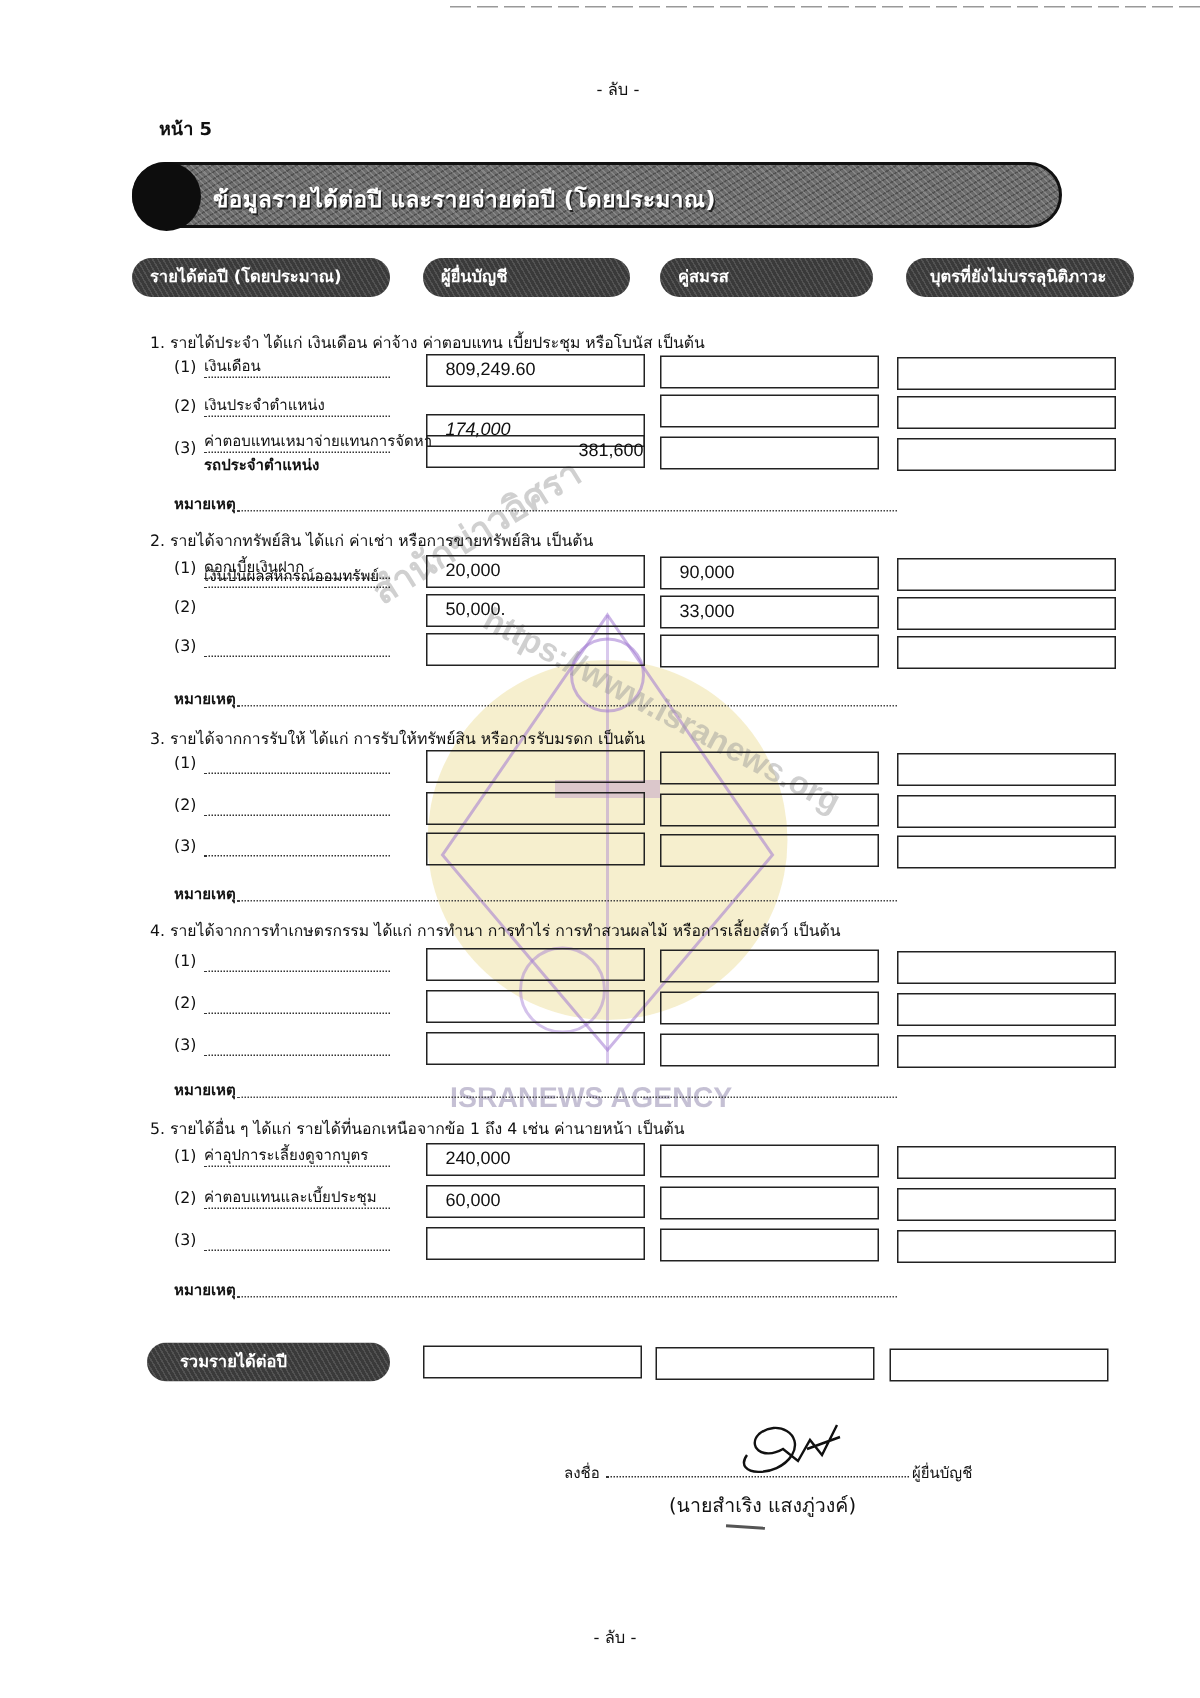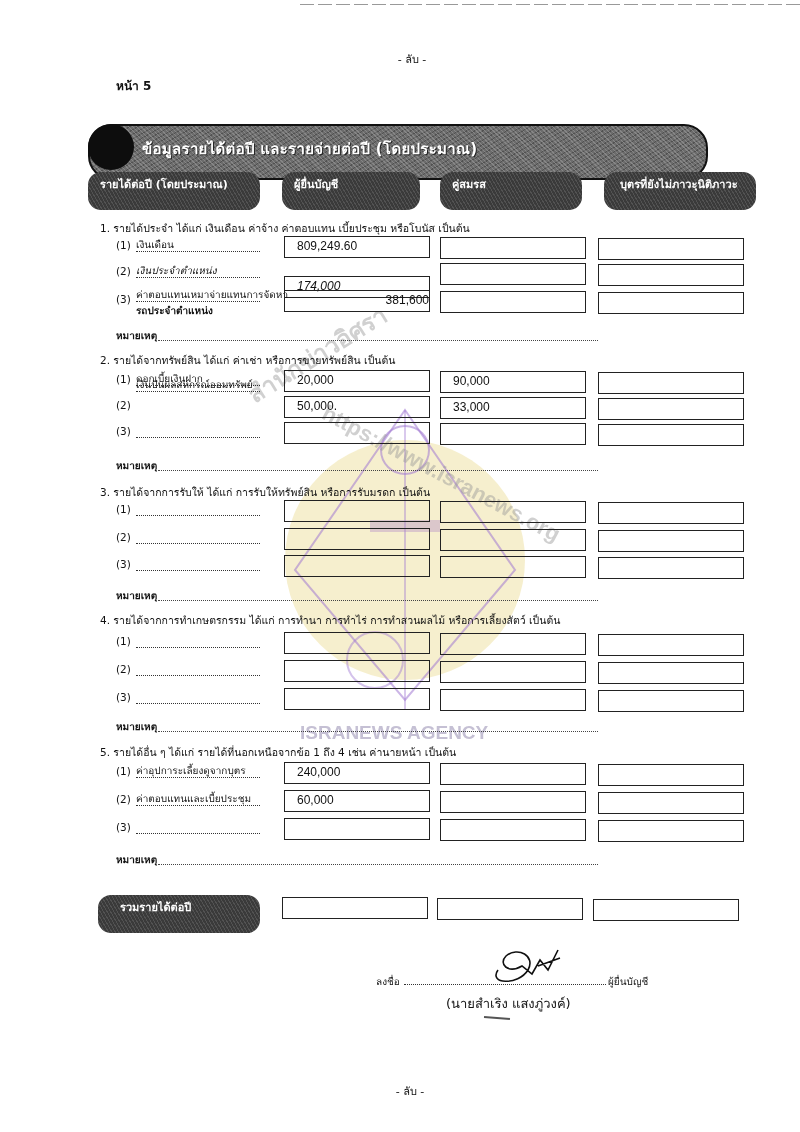--- a/index.html
+++ b/index.html
@@ -10,41 +10,41 @@
   .abs { position: absolute; }
   .top-scan-line {
     position: absolute; left: 300px; top: 4px; width: 500px; height: 1px;
     background: repeating-linear-gradient(90deg, #999 0 14px, transparent 14px 18px);
   }
   .confidential { font-size: 11px; text-align: center; width: 100px; }
   .page-no { font-size: 12px; font-weight: bold; }
 
   
   .banner {
-    position: absolute; left: 88px; top: 124px; width: 620px; height: 56px;
+    position: absolute; left: 88px; top: 108px; width: 620px; height: 44px;
     border-radius: 24px; border: 2px solid #111;
     background:
       repeating-linear-gradient(45deg, rgba(255,255,255,0.18) 0 1px, transparent 1px 3px),
       repeating-linear-gradient(-30deg, rgba(0,0,0,0.25) 0 1px, transparent 1px 4px),
       #6c6c6c;
     box-sizing: border-box;
   }
   .banner-dot {
     position: absolute; left: -2px; top: -2px; width: 46px; height: 46px;
     border-radius: 50%; background: #0d0d0d;
   }
   .banner-title {
     position: absolute; left: 52px; top: 11px; color: #fff; font-size: 15px;
     font-weight: bold; letter-spacing: 0.3px; text-shadow: 1px 1px 0 #222;
     white-space: nowrap;
   }
 
   
   .pill {
-    position: absolute; height: 38px; border-radius: 13px;
+    position: absolute; height: 26px; border-radius: 13px;
     background:
       repeating-linear-gradient(60deg, rgba(255,255,255,0.12) 0 1px, transparent 1px 3px),
       #3a3a3a;
     color: #fff; font-size: 11px; font-weight: bold; line-height: 26px;
     padding-left: 12px; box-sizing: border-box; white-space: nowrap;
   }
 
   .section-title { position: absolute; left: 100px; font-size: 10.5px; white-space: nowrap; }
   .item-num { position: absolute; left: 116px; font-size: 10.5px; }
   .item-label {
@@ -80,21 +80,21 @@
   .sign-role { position: absolute; left: 608px; top: 974px; font-size: 10px; }
   .sign-name { position: absolute; left: 446px; top: 993px; font-size: 13px; text-align: center; }
   .sign-mark { position: absolute; left: 484px; top: 1017px; width: 26px; height: 2px; background: #555; transform: rotate(4deg); }
 </style>
 </head>
 <body>
 
 <div class="top-scan-line"></div>
 
 <div class="abs confidential" style="left:362px; top:50px;">- ลับ -</div>
-<div class="abs page-no" style="left:116px; top:76px;">หน้า 5</div>
+<div class="abs page-no" style="left:106px; top:76px;">หน้า 5</div>
 
 <svg class="wm-seal" viewBox="0 0 300 360">
   <circle cx="150" cy="190" r="120" fill="rgba(238,225,165,0.55)"></circle>
   <polygon points="150,40 260,200 150,330 40,200" fill="none" stroke="rgba(160,120,210,0.55)" stroke-width="2"></polygon>
   <circle cx="150" cy="80" r="24" fill="none" stroke="rgba(160,120,210,0.55)" stroke-width="2"></circle>
   <circle cx="120" cy="290" r="28" fill="none" stroke="rgba(160,120,210,0.45)" stroke-width="2"></circle>
   <line x1="150" y1="40" x2="150" y2="340" stroke="rgba(160,120,210,0.4)" stroke-width="2"></line>
   <rect x="115" y="150" width="70" height="12" fill="rgba(180,140,200,0.4)"></rect>
 </svg>
 <div class="wm-text" style="left:240px; top:380px; font-size:24px; transform:rotate(-32deg); transform-origin:left top; color:rgba(150,150,150,0.45);">สำนักข่าวอิศรา</div>
@@ -102,31 +102,31 @@
 <div class="wm-text wm-agency">ISRANEWS AGENCY</div>
 
 <div class="banner">
   <div class="banner-dot"></div>
   <div class="banner-title">ข้อมูลรายได้ต่อปี และรายจ่ายต่อปี (โดยประมาณ)</div>
 </div>
 
 <div class="pill" style="left:88px; top:172px; width:172px;">รายได้ต่อปี (โดยประมาณ)</div>
 <div class="pill" style="left:282px; top:172px; width:138px;">ผู้ยื่นบัญชี</div>
 <div class="pill" style="left:440px; top:172px; width:142px;">คู่สมรส</div>
-<div class="pill" style="left:604px; top:172px; width:152px; padding-left:16px;">บุตรที่ยังไม่ภาวะุนิติภาวะ</div>
+<div class="pill" style="left:604px; top:172px; width:152px; padding-left:16px;">บุตรที่ยังไม่บรรลุนิติภาวะ</div>
 
 <div id="sections">
     <div class="section-title" style="top: 220px;">1. รายได้ประจำ ได้แก่ เงินเดือน ค่าจ้าง ค่าตอบแทน เบี้ยประชุม หรือโบนัส เป็นต้น</div>
     <div class="item-num" style="top: 239px;">(1)</div>
     <div class="item-label" style="top: 238px;">เงินเดือน</div>
     <div class="box col1" style="top: 236px;">809,249.60</div>
     <div class="box col2" style="top: 237px;"></div>
     <div class="box col3" style="top: 238px;"></div>
     <div class="item-num" style="top: 265px;">(2)</div>
-    <div class="item-label" style="top: 264px; font-style: italic;">เงินประจำตำแหน่ง</div>
+    <div class="item-label" style="top: 264px;">เงินประจำตำแหน่ง</div>
     <div class="box col1" style="top: 276px; font-style: italic;">174,000</div>
     <div class="box col2" style="top: 263px;"></div>
     <div class="box col3" style="top: 264px;"></div>
     <div class="item-num" style="top: 293px;">(3)</div>
     <div class="item-label" style="top: 288px;">ค่าตอบแทนเหมาจ่ายแทนการจัดหา</div>
     <div class="item-label plain" style="top: 304px;">รถประจำตำแหน่ง</div>
     <div class="box col1" style="top: 290px; text-align: right;">381,600</div>
     <div class="box col2" style="top: 291px;"></div>
     <div class="box col3" style="top: 292px;"></div>
     <div class="note-label" style="top: 328px;">หมายเหตุ</div>

